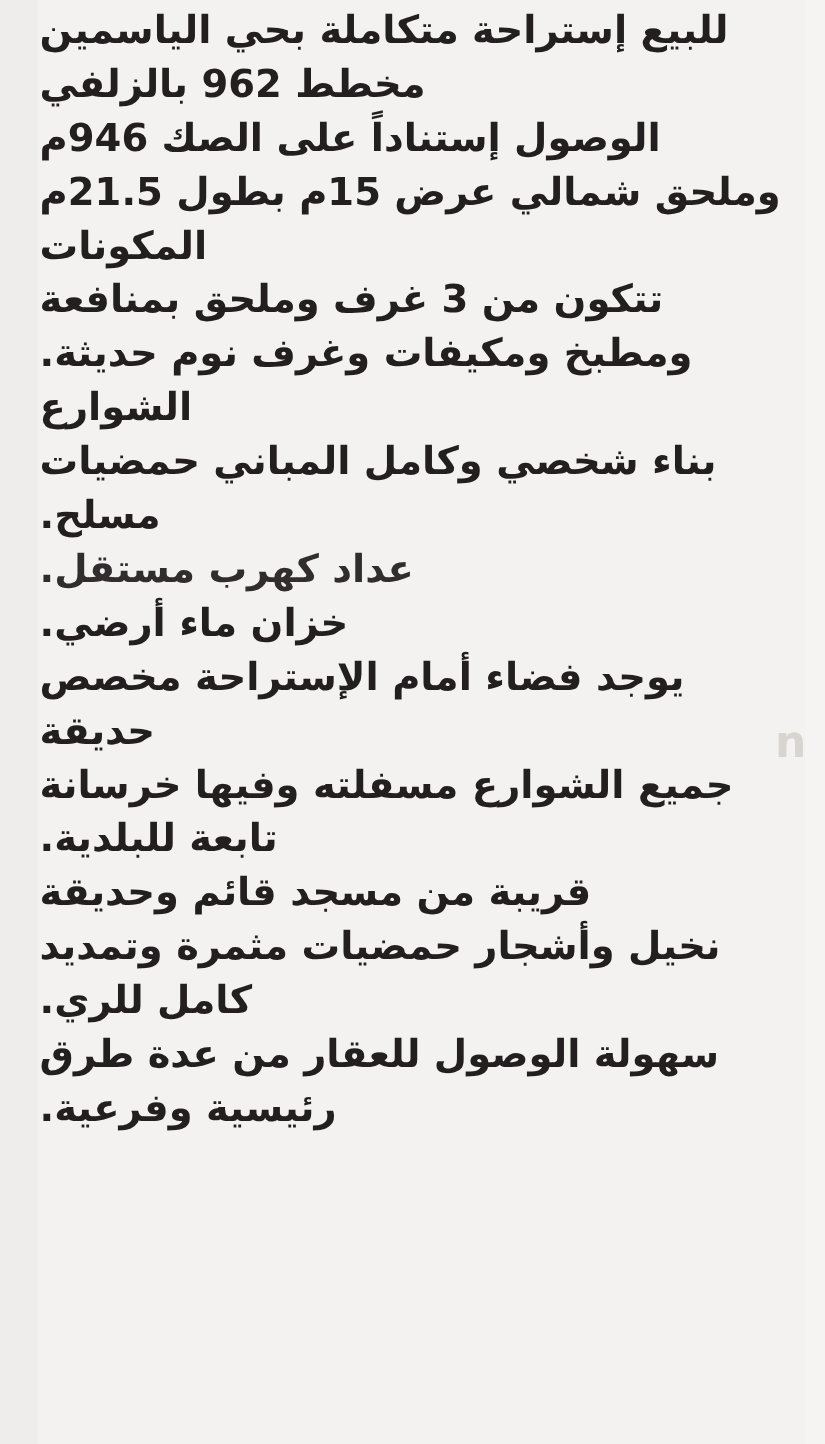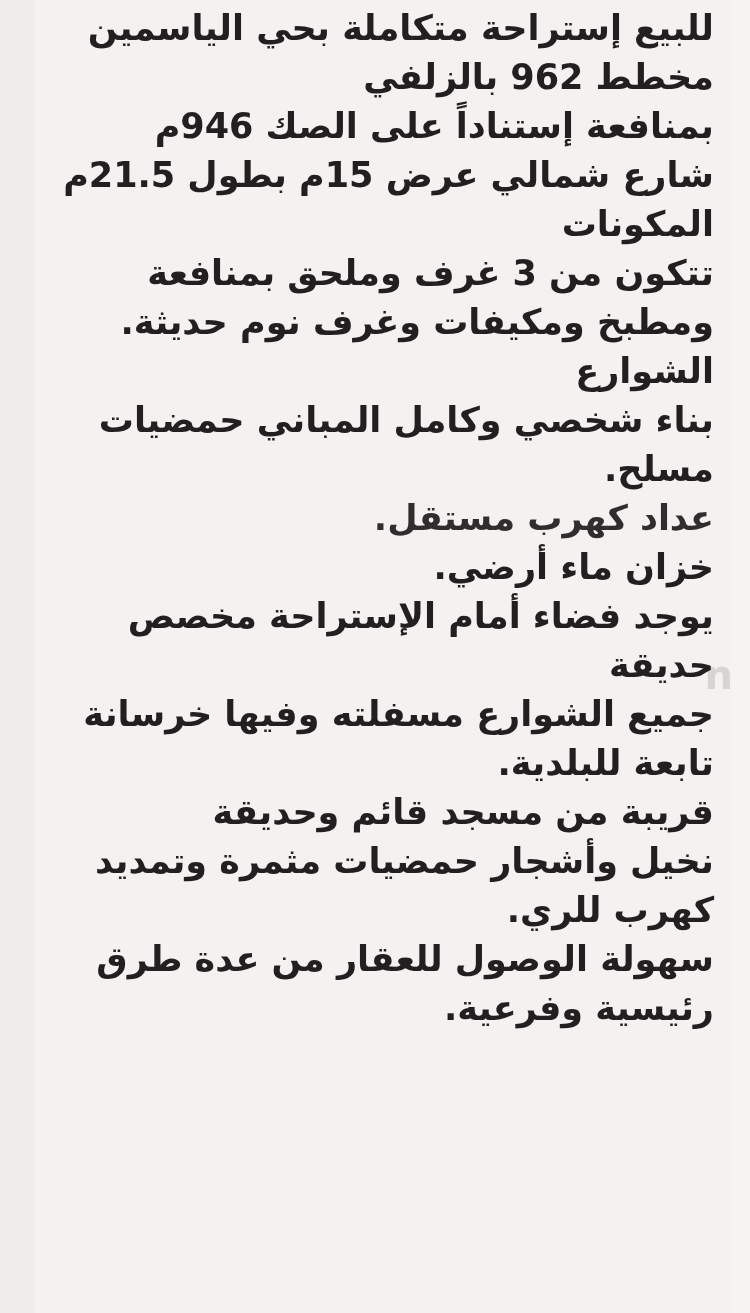--- a/index.html
+++ b/index.html
@@ -34,21 +34,21 @@
     top: 0; bottom: 0; right: 0;
     width: 18px;
     background: #f6f4f2;
   }
   .content {
     position: relative;
     z-index: 2;
     padding: 4px 36px 0 36px;
     box-sizing: border-box;
     direction: rtl;
-    text-align: right;
+    text-align: left;
   }
   .line {
     color: #231f20;
     font-size: 35px;
     line-height: 49px;
     font-weight: 700;
     letter-spacing: 0px;
     white-space: pre-wrap;
     word-wrap: break-word;
   }
@@ -76,28 +76,28 @@
 </head>
 <body>
 
 <div class="page">
 
   <div class="watermark">n</div>
 
   <div class="content">
     <p class="line block">للبيع إستراحة متكاملة بحي الياسمين</p>
     <p class="line block">مخطط 962 بالزلفي</p>
-    <p class="line block">بمنافعة إستناداً على الصك 946م</p>
-    <p class="line block">شارع شمالي عرض 15م بطول 21.5م</p>
+    <p class="line block">الوصول إستناداً على الصك 946م</p>
+    <p class="line block">وملحق شمالي عرض 15م بطول 21.5م</p>
     <p class="line block">المكونات</p>
     <p class="line block">تتكون من 3 غرف وملحق بمنافعة ومطبخ ومكيفات وغرف نوم حديثة.</p>
     <p class="line block">الشوارع</p>
     <p class="line block">بناء شخصي وكامل المباني حمضيات مسلح.</p>
     <p class="line block faded">عداد كهرب مستقل.</p>
     <p class="line block">خزان ماء أرضي.</p>
     <p class="line block">يوجد فضاء أمام الإستراحة مخصص حديقة</p>
     <p class="line block">جميع الشوارع مسفلته وفيها خرسانة تابعة للبلدية.</p>
     <p class="line block">قريبة من مسجد قائم وحديقة</p>
-    <p class="line block">نخيل وأشجار حمضيات مثمرة وتمديد كهرب للري.</p>
+    <p class="line block">نخيل وأشجار حمضيات مثمرة وتمديد كامل للري.</p>
     <p class="line block">سهولة الوصول للعقار من عدة طرق رئيسية وفرعية.</p>
   </div>
 
 </div>
 
 </body></html>

